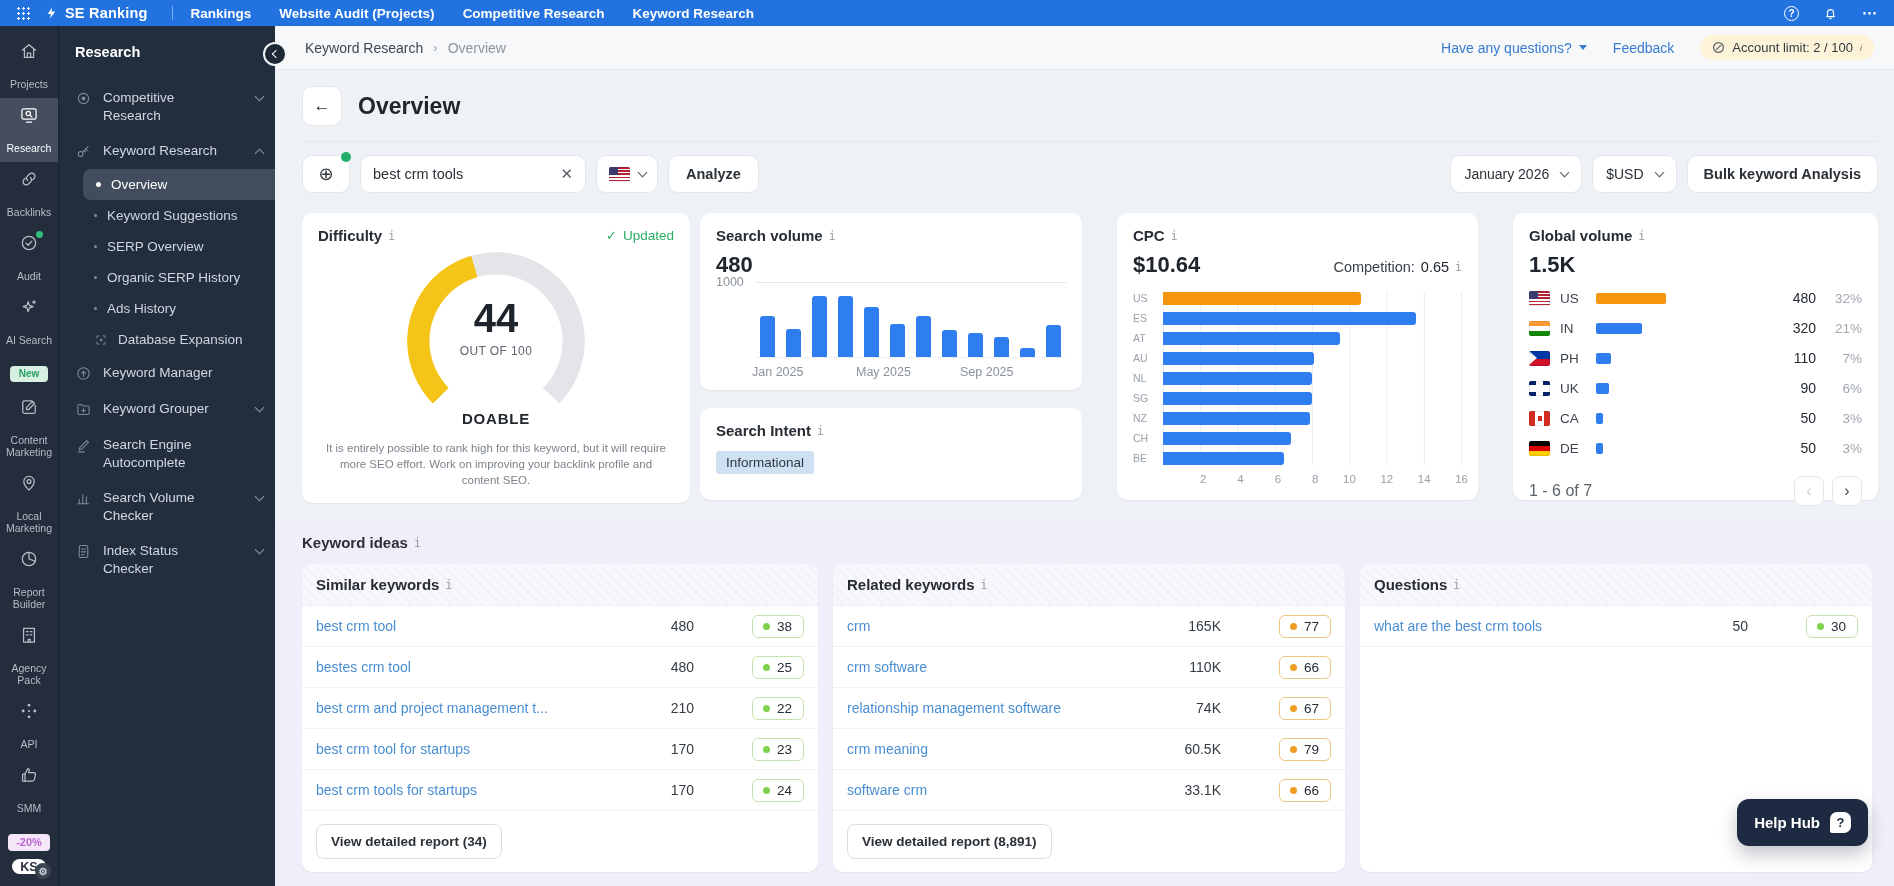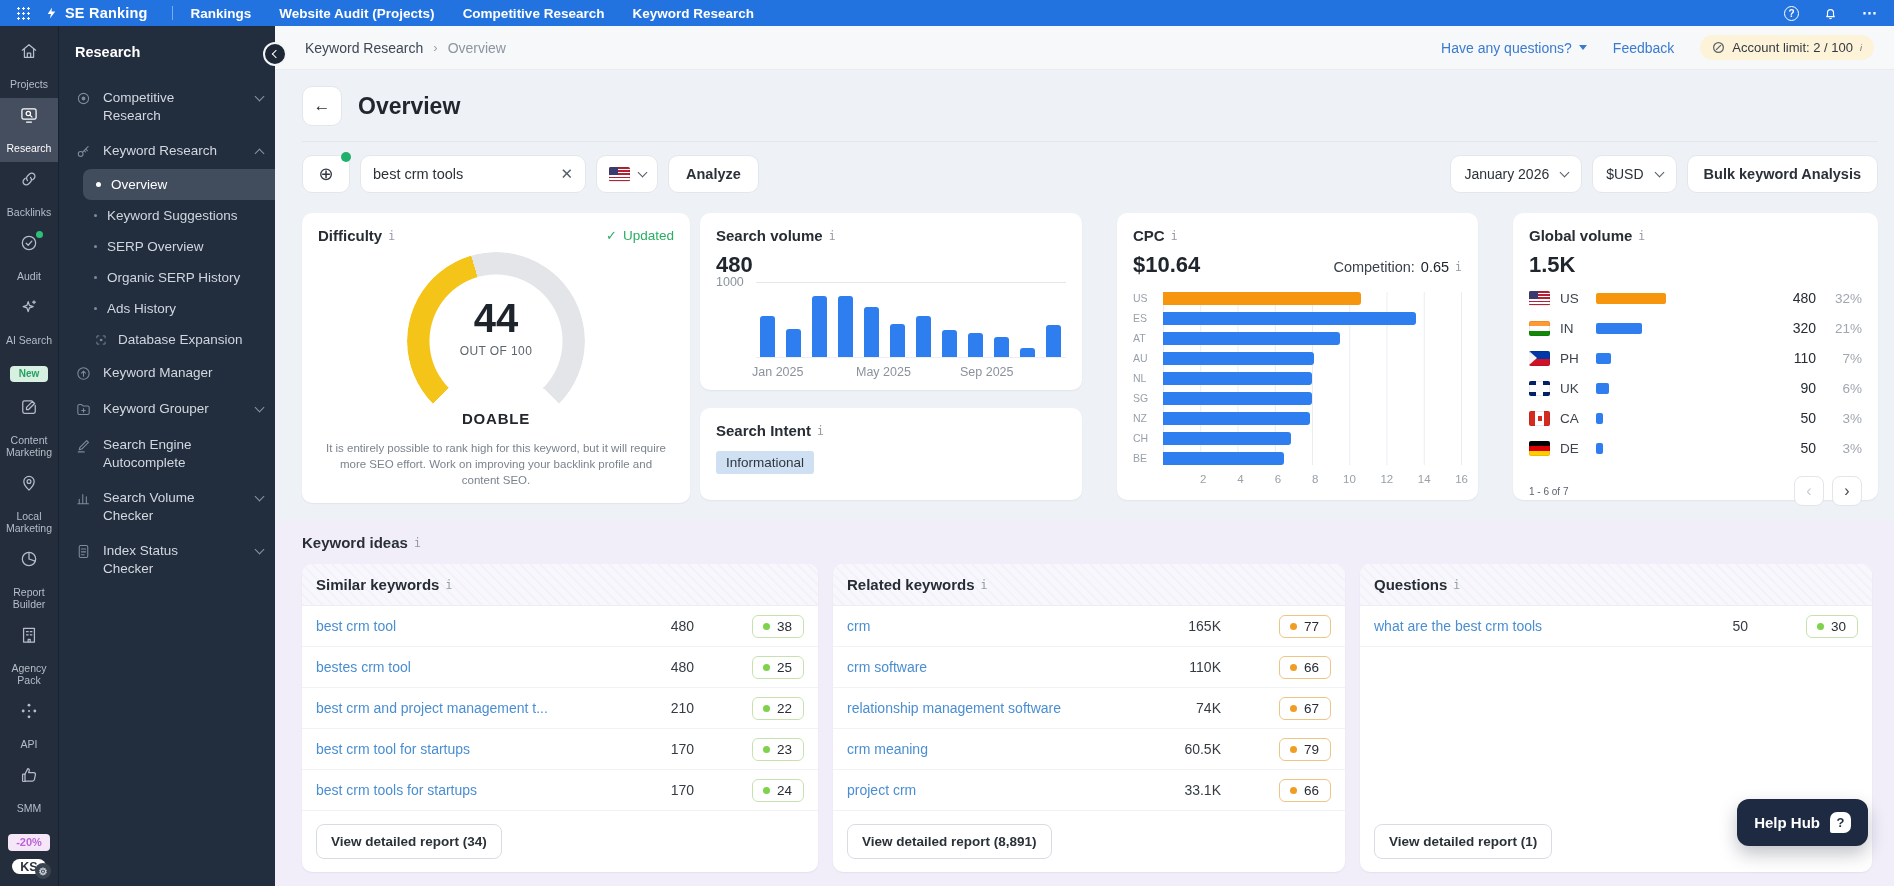--- a/index.html
+++ b/index.html
@@ -146,21 +146,21 @@
     background-size:100% 7px,7px 100%,100% 3px,3px 100%; background-position:center,center,center,center; background-repeat:no-repeat; }
   .flag-ca { background:linear-gradient(90deg,#d52b1e 27%,#fff 27% 73%,#d52b1e 73%); }
   .flag-ca::before { content:""; position:absolute; left:8.5px; top:5px; width:4px; height:5px; background:#d52b1e; }
   .flag-de { background:linear-gradient(180deg,#000 33%,#d00 33% 66%,#ffce00 66%); }
   .gv-code { width:26px; font-size:13.5px; color:#3e454e; }
   .gv-track { flex:1; }
   .gv-bar { height:11px; border-radius:2px; }
   .gv-val { width:44px; text-align:right; font-size:14px; color:#262c33; }
   .gv-pct { width:36px; text-align:right; font-size:13.5px; color:#a0a7b0; }
   .gv-foot { display:flex; align-items:center; margin-top:18px; }
-  .gv-range { font-size:10px; color:#5b636c; }
+  .gv-range { font-size:16px; color:#5b636c; }
   .gv-pages { margin-left:auto; display:flex; gap:8px; }
   .pg-btn { width:30px; height:30px; border:1px solid #e2e6ea; border-radius:8px; background:#fff; display:flex; align-items:center; justify-content:center; font-size:16px; color:#3f4750; cursor:pointer; }
   .pg-btn.disabled { color:#c7ccd3; cursor:default; }
 
   
   .ki-section { flex:1; background:#f1eefa; margin-top:18px; padding:13px 16px 0 27px; }
   .ki-title-row { display:flex; align-items:center; gap:6px; margin-bottom:13px; }
   .ki-title { font-size:15px; font-weight:600; color:#2a2f36; }
   .ki-grid { display:grid; grid-template-columns:516px 512px 512px; gap:15px; }
   .ki-table { background:#fff; border-radius:10px; box-shadow:0 1px 2px rgba(16,24,40,.06); display:flex; flex-direction:column; min-height:296px; overflow:hidden; }
@@ -742,37 +742,36 @@
               <span class="kt-kw">relationship management software</span>
               <span class="kt-vol">74K</span>
               <span class="kd-badge orange"><span class="d"></span>67</span>
             </div>
             <div class="kt-row">
               <span class="kt-kw">crm meaning</span>
               <span class="kt-vol">60.5K</span>
               <span class="kd-badge orange"><span class="d"></span>79</span>
             </div>
             <div class="kt-row">
-              <span class="kt-kw">project crm</span>
+              <span class="kt-kw">software crm</span>
               <span class="kt-vol">33.1K</span>
               <span class="kd-badge orange"><span class="d"></span>66</span>
             </div>
             <div class="kt-foot"><button class="report-btn">View detailed report (8,891)</button></div>
           </div>
           <div class="ki-table">
             <div class="kt-head">
               <span class="kt-title">Questions</span>
               <span class="info-i"></span>
             </div>
             <div class="kt-row">
               <span class="kt-kw">what are the best crm tools</span>
               <span class="kt-vol">50</span>
               <span class="kd-badge "><span class="d"></span>30</span>
             </div>
-            <div class="kt-foot"><button class="report-btn">View detailed report (1)</button></div>
           </div>
         </div>
     </div>
   </div>
 </div>
 
 <div class="help-hub">
   <span>Help Hub</span>
   <span class="bubble"></span>
 </div>

